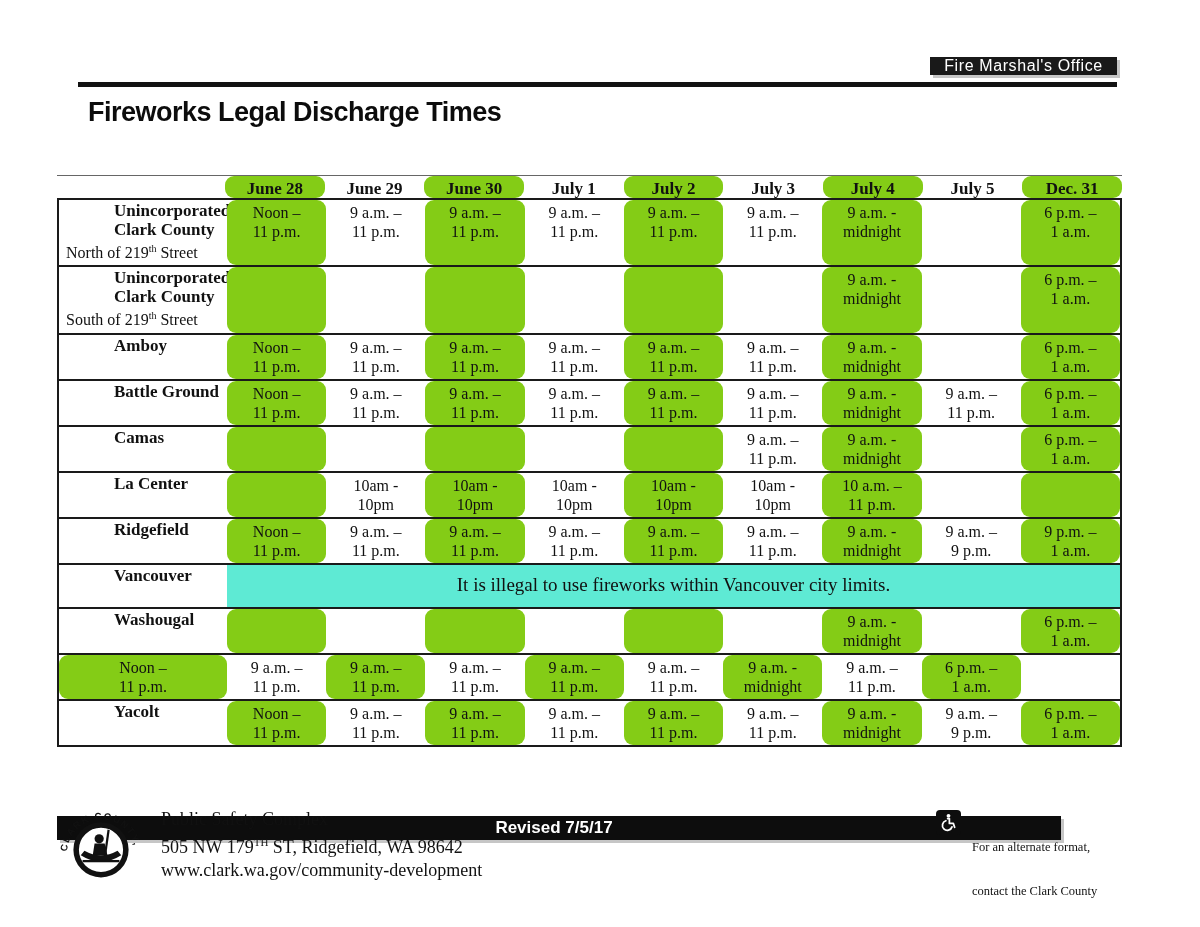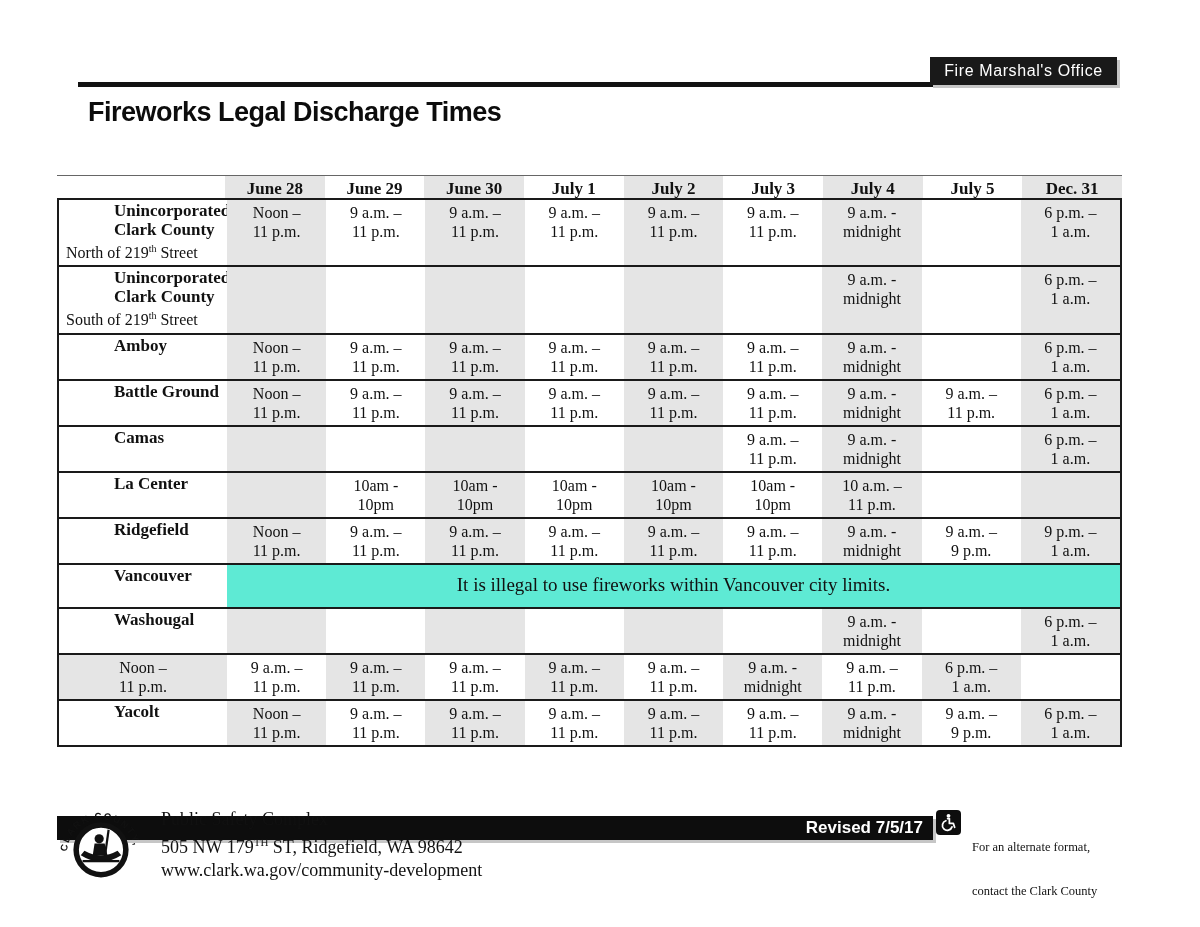--- a/index.html
+++ b/index.html
@@ -4,56 +4,56 @@
 <style>
   * { margin:0; padding:0; box-sizing:border-box; }
   html,body { background:#ffffff; }
   body {
     width:1200px; height:927px; position:relative; overflow:hidden;
     font-family:"Liberation Serif", serif; color:#111;
   }
   
   .fm-rule { position:absolute; left:78px; top:82px; width:1039px; height:5px; background:#121212; }
   .fm-box {
-    position:absolute; left:930px; top:57px; width:187px; height:28px;
+    position:absolute; left:930px; top:57px; width:187px; height:18px;
     background:#191919; color:#fff; display:flex; align-items:center; justify-content:center;
     font-family:"Liberation Sans", sans-serif; font-size:16px; letter-spacing:0.6px;
     box-shadow:3px 3px 0 #c6c6c6;
   }
   .page-title {
     position:absolute; left:88px; top:97px;
     font-family:"Liberation Sans", sans-serif; font-weight:bold; font-size:27px;
     letter-spacing:-0.5px; color:#0c0c0c;
   }
   
   .fw-table { position:absolute; left:57px; top:175px; width:1065px; }
   .trow { display:grid; grid-template-columns:168px repeat(9, 1fr); }
   .header-row { border-top:1px solid #666; }
   .col-head {
     font-weight:bold; font-size:17px; text-align:center; line-height:21px; height:22px;
   }
   .table-body { border:2px solid #1a1a1a; border-top:none; }
   .table-body .trow { border-top:2px solid #1a1a1a; min-height:44px; }
   .cell { padding:2px 2px 3px 2px; }
-  .shade { background:#e5e5e5; }
+  .shade { background:#84cc16;border-radius:9px; }
   .label-cell { padding-left:7px; padding-top:1px; }
   .row-name { font-weight:bold; font-size:17px; line-height:19px; display:block;margin-left:48px; }
   .row-sub { font-size:16px; line-height:19px; display:block; }
   .row-sub sup { font-size:10px; }
   .time-cell {
     font-size:16px; line-height:19px; text-align:center; white-space:pre-line; padding-top:3px;
   }
   .note-cell {
     grid-column:2 / 11; background:#5eead4; display:flex; align-items:center; justify-content:center;
     font-size:19px;
   }
   
   .revised-bar {
-    position:absolute; left:57px; top:768px; width:876px; height:24px; background:#0d0d0d;
-    color:#fff; display:flex; align-items:center; justify-content:flex-end; padding-right:10px;
+    position:absolute; left:57px; top:768px; width:1004px; height:24px; background:#0d0d0d;
+    color:#fff; display:flex; align-items:center; justify-content:center; padding-right:10px;
     font-family:"Liberation Sans", sans-serif; font-weight:bold; font-size:17px;
     box-shadow:3px 3px 0 #c6c6c6;
     margin-top:48px;
   }
   
   .footer-left { position:absolute; left:55px; top:802px; display:flex; gap:14px; }
   .org-block { font-size:18px; line-height:23px; padding-top:6px; }
   .org-block .pre { white-space:pre-wrap; }
   .org-block sup { font-size:11px; }
   .footer-right { position:absolute; left:936px; top:810px; display:flex; gap:11px; }

